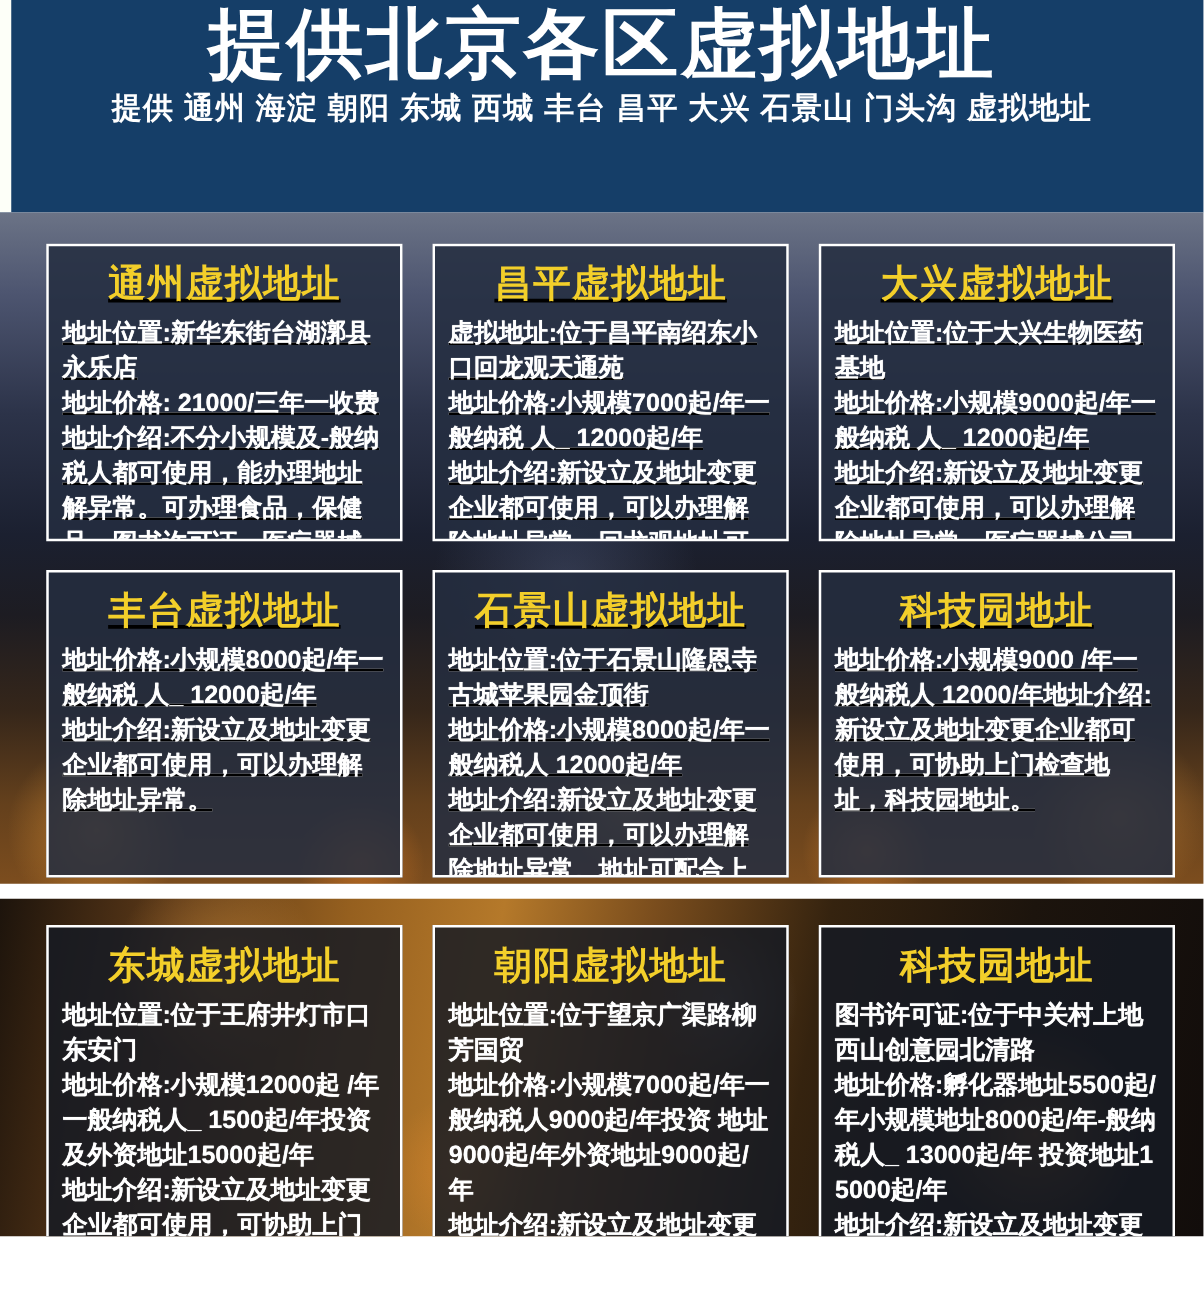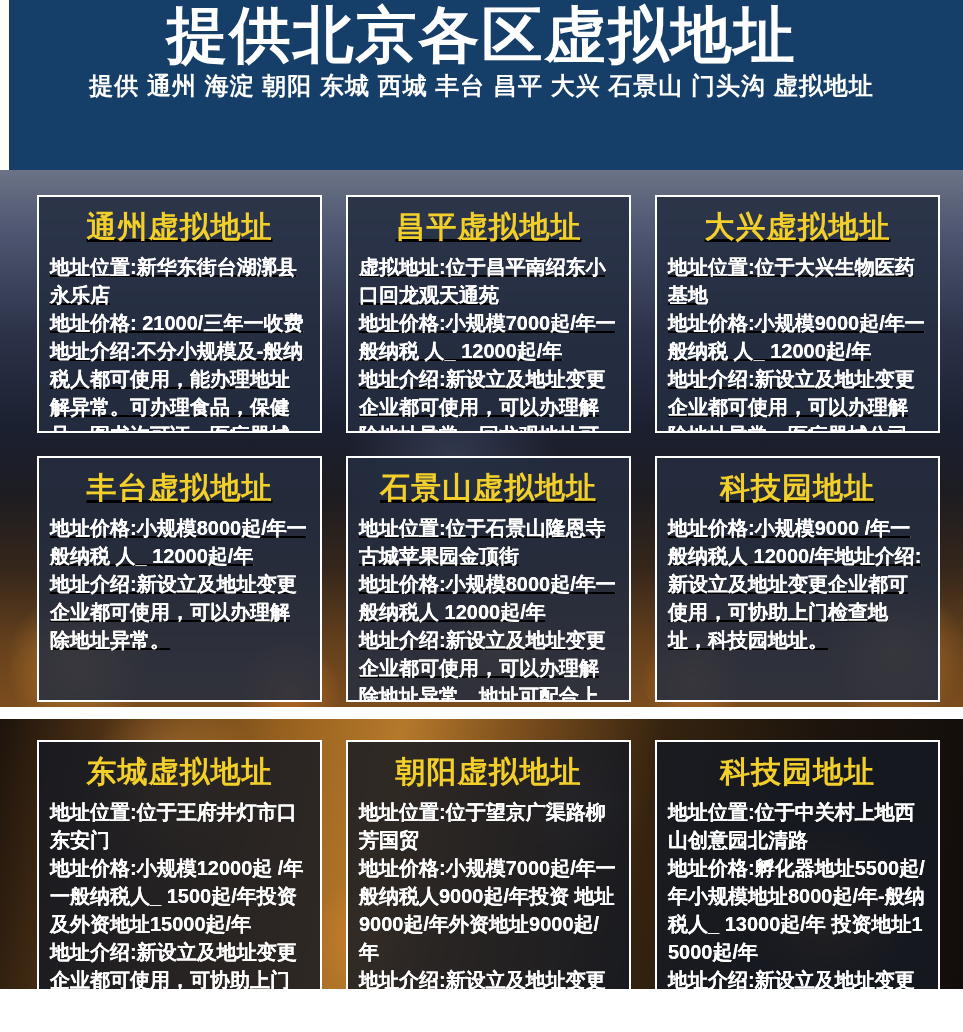--- a/index.html
+++ b/index.html
@@ -202,21 +202,21 @@
     <div class="card-body">
             <p>地址位置:位于望京广渠路柳芳国贸</p>
             <p>地址价格:小规模7000起/年一般纳税人9000起/年投资 地址9000起/年外资地址9000起/年</p>
             <p>地址介绍:新设立及地址变更企业都可使用，可协助上门检查地址，可以办理解除地址异常。办理食品免核查。</p>
           </div>
   </div>
 
   <div class="card">
     <h2 class="card-title">科技园地址</h2>
     <div class="card-body">
-            <p>地址位置:位于中关村上地西山创意园北清路</p>
+            <p>图书许可证:位于中关村上地西山创意园北清路</p>
             <p>地址价格:孵化器地址5500起/年小规模地址8000起/年-般纳税人_ 13000起/年 投资地址15000起/年</p>
             <p>地址介绍:新设立及地址变更企业都可使用，可协助上门检查地址，可以办理解除地址异常。中关村科技园地址。</p>
           </div>
   </div>
 </div>
   </section>
 
 </div>
 
 </body></html>

